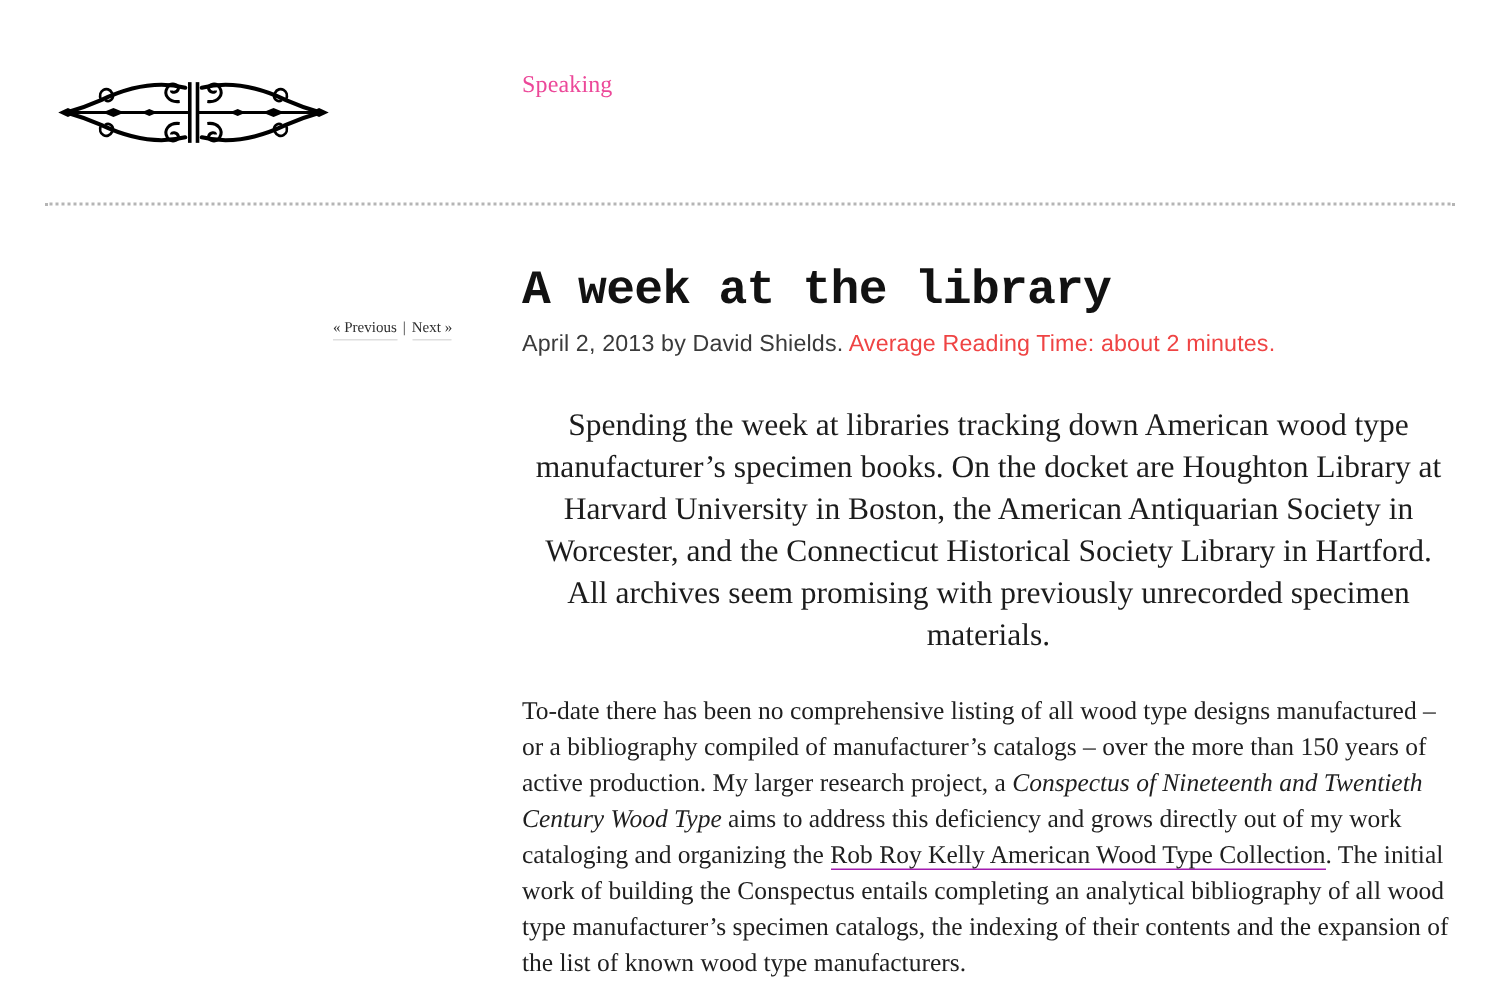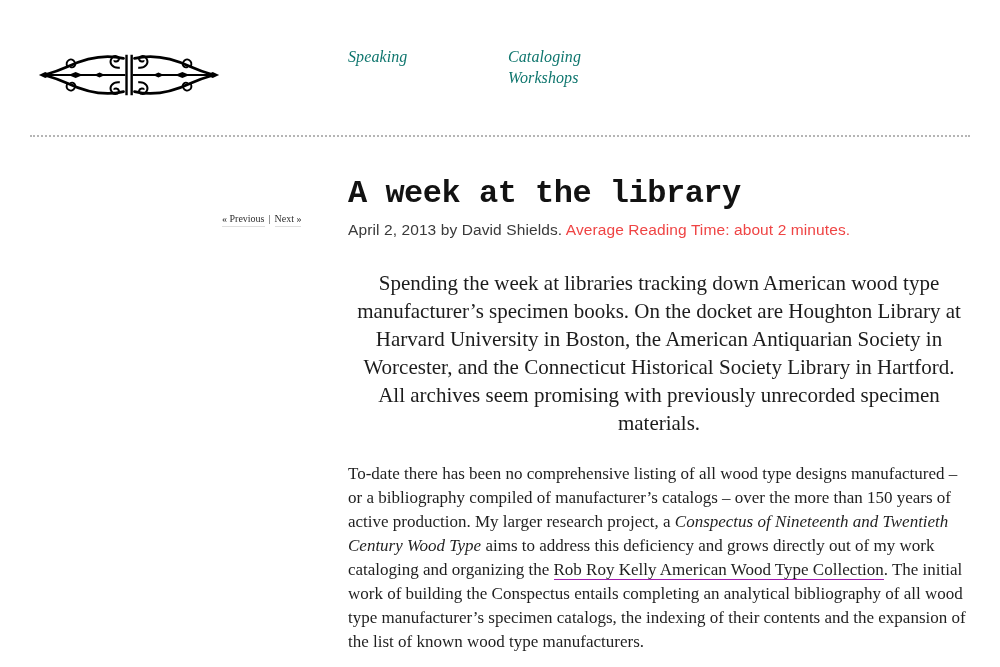--- a/index.html
+++ b/index.html
@@ -8,22 +8,22 @@
     font-family:"Liberation Serif", serif;color:#1f1f1f;
     -webkit-font-smoothing:antialiased;
   }
   
   header{display:flex;align-items:flex-start;padding:46px 30px 0 30px;}
   .logo{width:198px;height:46px;margin-top:6px;flex:0 0 auto;cursor:pointer;}
   .logo svg{display:block;width:198px;height:46px;}
   nav{display:flex;margin-left:120px;}
   .nav-col{width:160px;}
   .nav-item{
-    display:block;font-size:16px;line-height:21px;color:#0f766e;
-    cursor:pointer;letter-spacing:0.1px;font-style:italic;
+    display:block;font-size:16px;line-height:21px;color:#ec4899;
+    cursor:pointer;letter-spacing:0.1px;
   }
   
   .divider{border-top:2px dotted #b5b5b5;margin:37px 30px 0 30px;height:0;}
   
   .postnav{
     position:absolute;left:222px;top:213px;width:112px;
     font-size:10px;color:#2e2e2e;white-space:nowrap;
   }
   .postnav .pn-link{cursor:pointer;border-bottom:1px solid #dedede;padding-bottom:2px;}
   .postnav .pn-sep{margin:0 4px;color:#2e2e2e;}
@@ -77,24 +77,20 @@
       <use href="#quadL" transform="translate(200,0) scale(-1,1)"></use>
       <use href="#quadL" transform="translate(200,50) scale(-1,-1)"></use>
       <rect x="96" y="3" width="2.6" height="44" fill="#000"></rect>
       <rect x="101.6" y="3" width="2.6" height="44" fill="#000"></rect>
     </svg>
   </div>
   <nav>
     <div class="nav-col">
       <span class="nav-item">Speaking</span>
     </div>
-    <div class="nav-col">
-      <span class="nav-item">Cataloging</span>
-      <span class="nav-item">Workshops</span>
-    </div>
   </nav>
 </header>
 
 <div class="divider"></div>
 
 <div class="postnav">
   <span class="pn-link">« Previous</span><span class="pn-sep">|</span><span class="pn-link">Next »</span>
 </div>
 
 <main>

